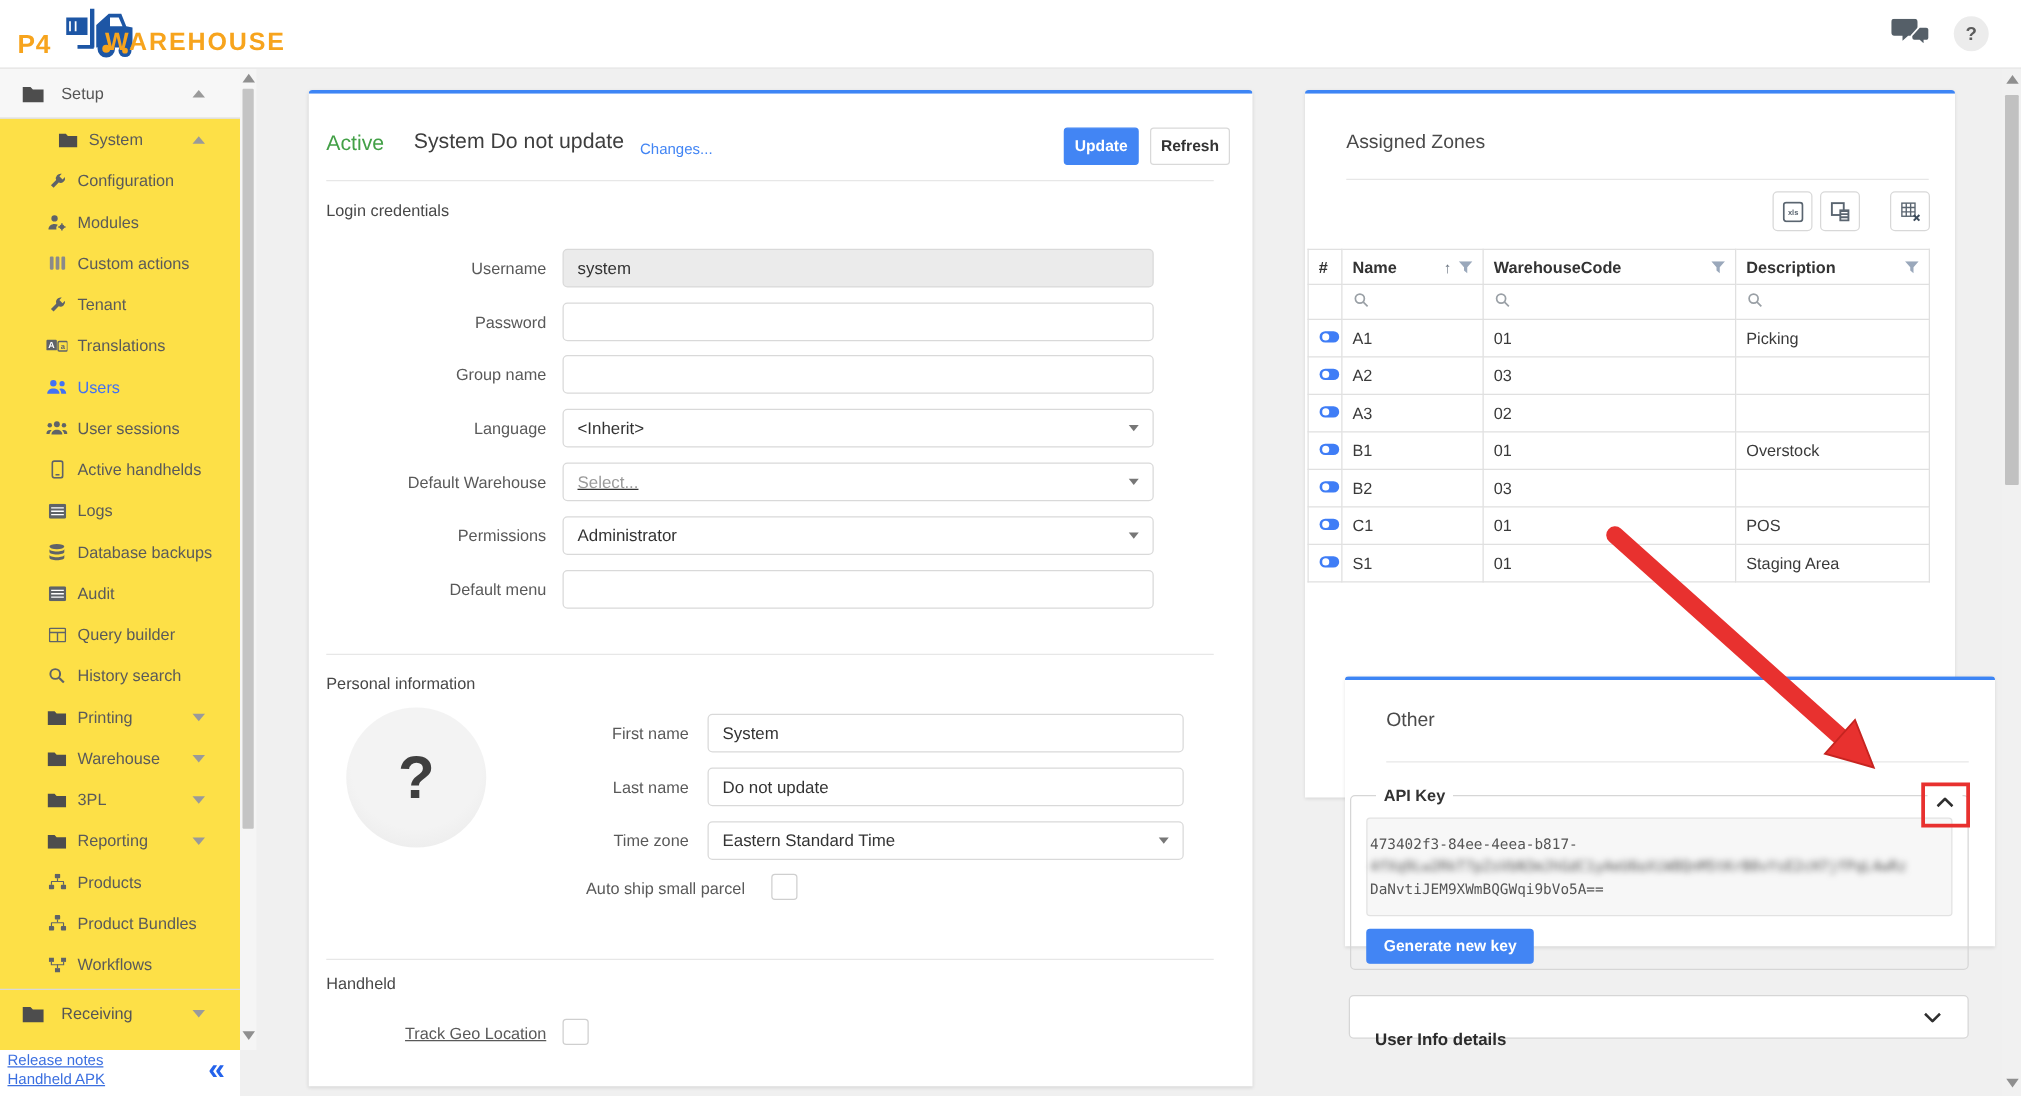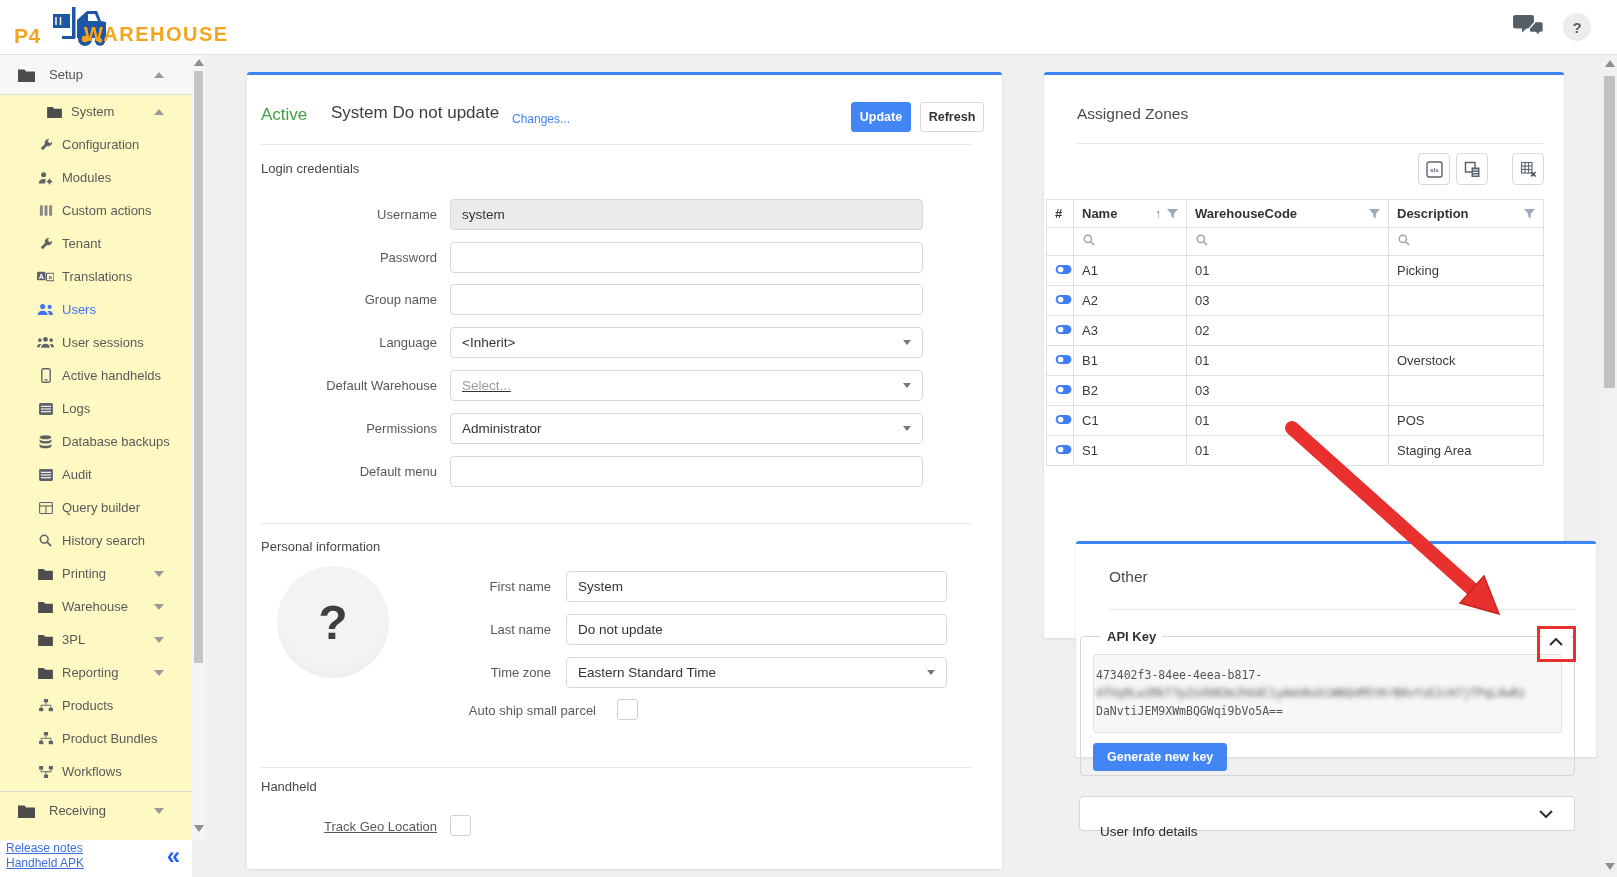--- a/index.html
+++ b/index.html
@@ -10,21 +10,21 @@
 
   
   #topbar{position:absolute;left:0;top:0;width:1617px;height:55px;background:#fff;border-bottom:1px solid #e2e2e2;z-index:20;}
   .logo-wrap{position:absolute;left:14px;top:6px;width:230px;height:44px;}
   .logo-p4{position:absolute;left:0;top:18px;font-size:21px;font-weight:bold;color:#f7a41d;letter-spacing:.5px;}
   .logo-word{position:absolute;left:70px;top:17px;font-size:20px;font-weight:bold;color:#f7a41d;letter-spacing:1.5px;}
   .hdr-ic{position:absolute;top:12px;height:30px;display:flex;align-items:center;justify-content:center;cursor:pointer;}
   .help-circle{width:28px;height:28px;border-radius:50%;background:#ececec;color:#5c5c5c;font-weight:bold;font-size:15px;display:flex;align-items:center;justify-content:center;}
 
   
-  #sidebar{position:absolute;left:0;top:55px;width:192px;height:785px;background:#fef9c3;z-index:10;}
+  #sidebar{position:absolute;left:0;top:55px;width:192px;height:785px;background:#fde047;z-index:10;}
   .side-top{position:relative;height:40px;background:#f7f7f7;border-bottom:1px solid #dcdcdc;display:flex;align-items:center;cursor:pointer;}
   .side-top .fold{margin-left:18px;}
   .side-top .lbl{margin-left:14px;font-size:13px;color:#555;}
   .si{position:relative;height:33px;display:flex;align-items:center;cursor:pointer;font-size:13px;color:#5a5a5a;}
   .si .lbl{margin-left:8px;}
   .lvl1{padding-left:46px;}
   .leaf{padding-left:37px;}
   .si.active,.si.active .lbl{color:#4271f4;}
   .tri{position:absolute;width:0;height:0;border-left:5px solid transparent;border-right:5px solid transparent;}
   .tri-up{border-bottom:6px solid #9a9a9a;}
@@ -83,21 +83,21 @@
   .hdr-icons{display:flex;align-items:center;gap:2px;}
 
   
   fieldset.apikey{position:absolute;border:1px solid #d6d6d6;border-radius:4px;margin:0;padding:10px 12px 12px 12px;}
   fieldset.apikey legend{margin-left:8px;padding:0 6px;font-weight:bold;font-size:13px;color:#333;}
   .key-box{background:#f7f7f7;border:1px solid #e2e2e2;border-radius:3px;padding:11px 0 10px 2px;
            font-family:"DejaVu Sans Mono","Liberation Mono",monospace;font-size:11.5px;color:#555;line-height:18px;height:79px;}
   .blurline{filter:blur(2.6px);}
   .userinfo-bar{position:absolute;border:1px solid #d6d6d6;border-radius:4px;background:#fff;display:flex;align-items:center;
                 justify-content:space-between;padding:0 20px;cursor:pointer;}
-  .userinfo-bar .txt{font-size:13.5px;font-weight:normal;color:#2b2b2b;margin-top:36px;}
+  .userinfo-bar .txt{font-size:13.5px;font-weight:bold;color:#2b2b2b;margin-top:36px;}
   .chev-btn{position:absolute;background:#fff;display:flex;align-items:center;justify-content:center;cursor:pointer;z-index:5;}
   .red-box{position:absolute;border:3px solid #e8312f;z-index:6;}
   #annotation{position:absolute;left:0;top:0;width:1617px;height:877px;pointer-events:none;z-index:40;}
 </style>
 </head>
 <body>
 
 <div id="app">
 
   <div id="topbar">

